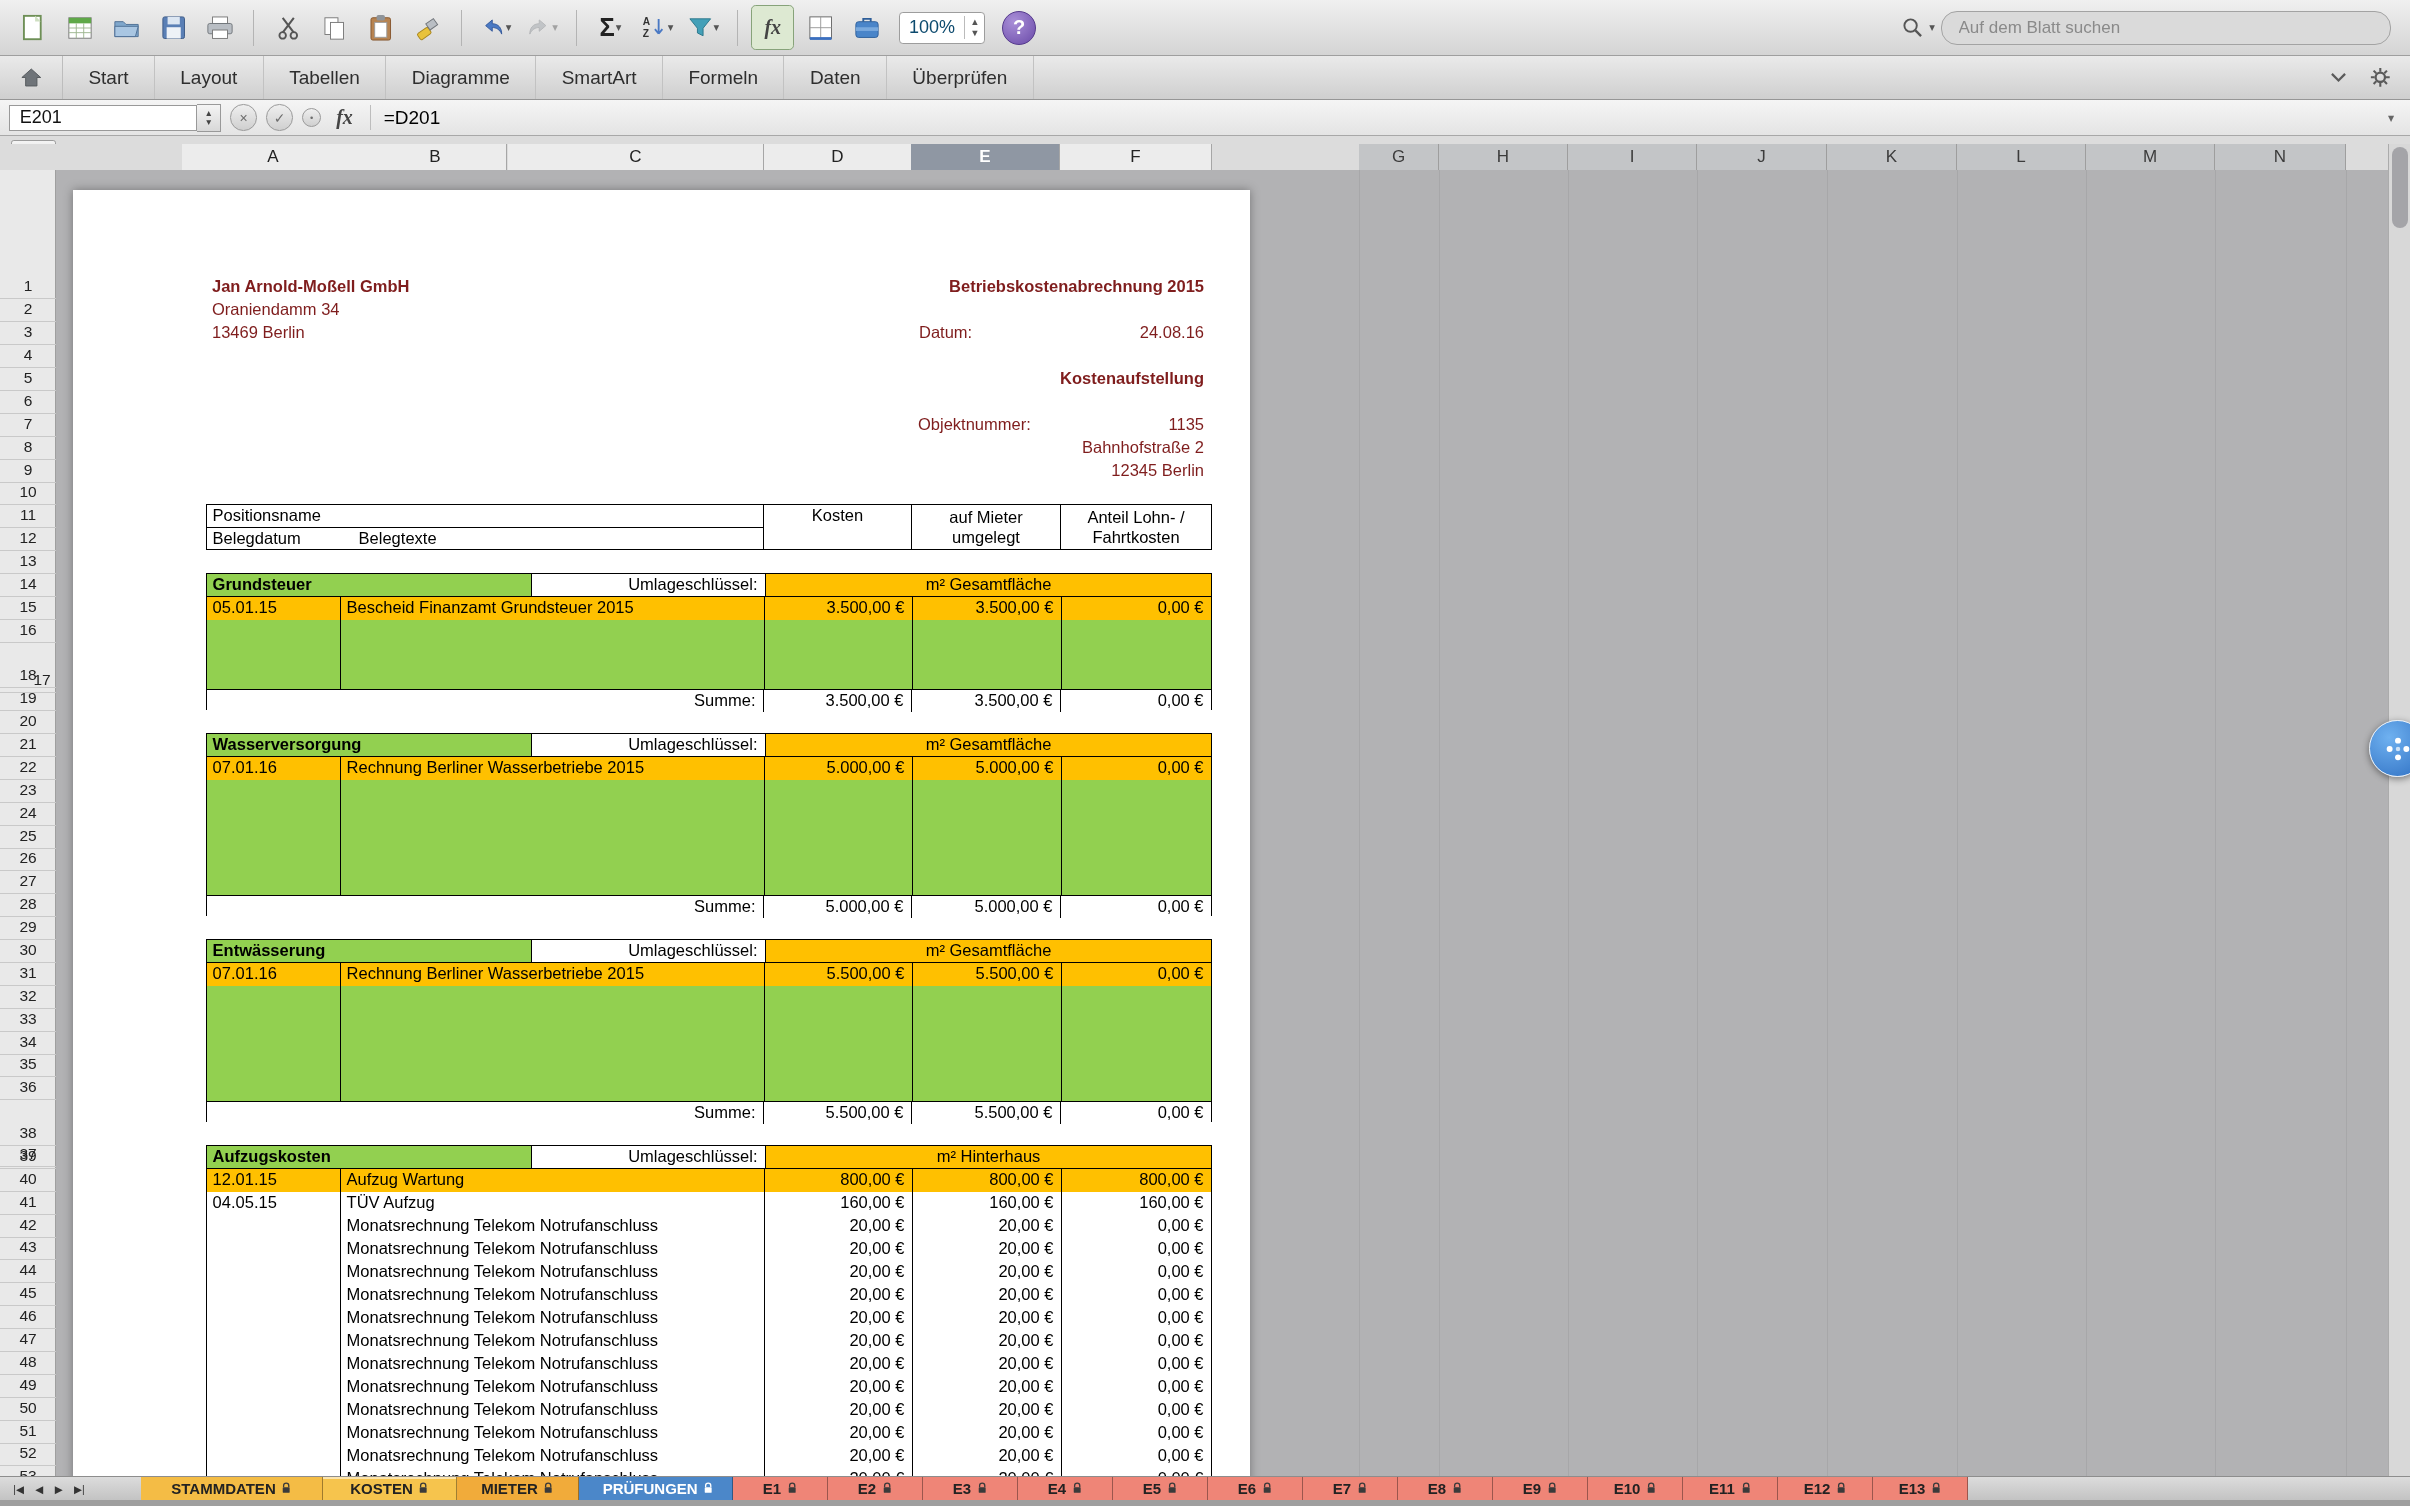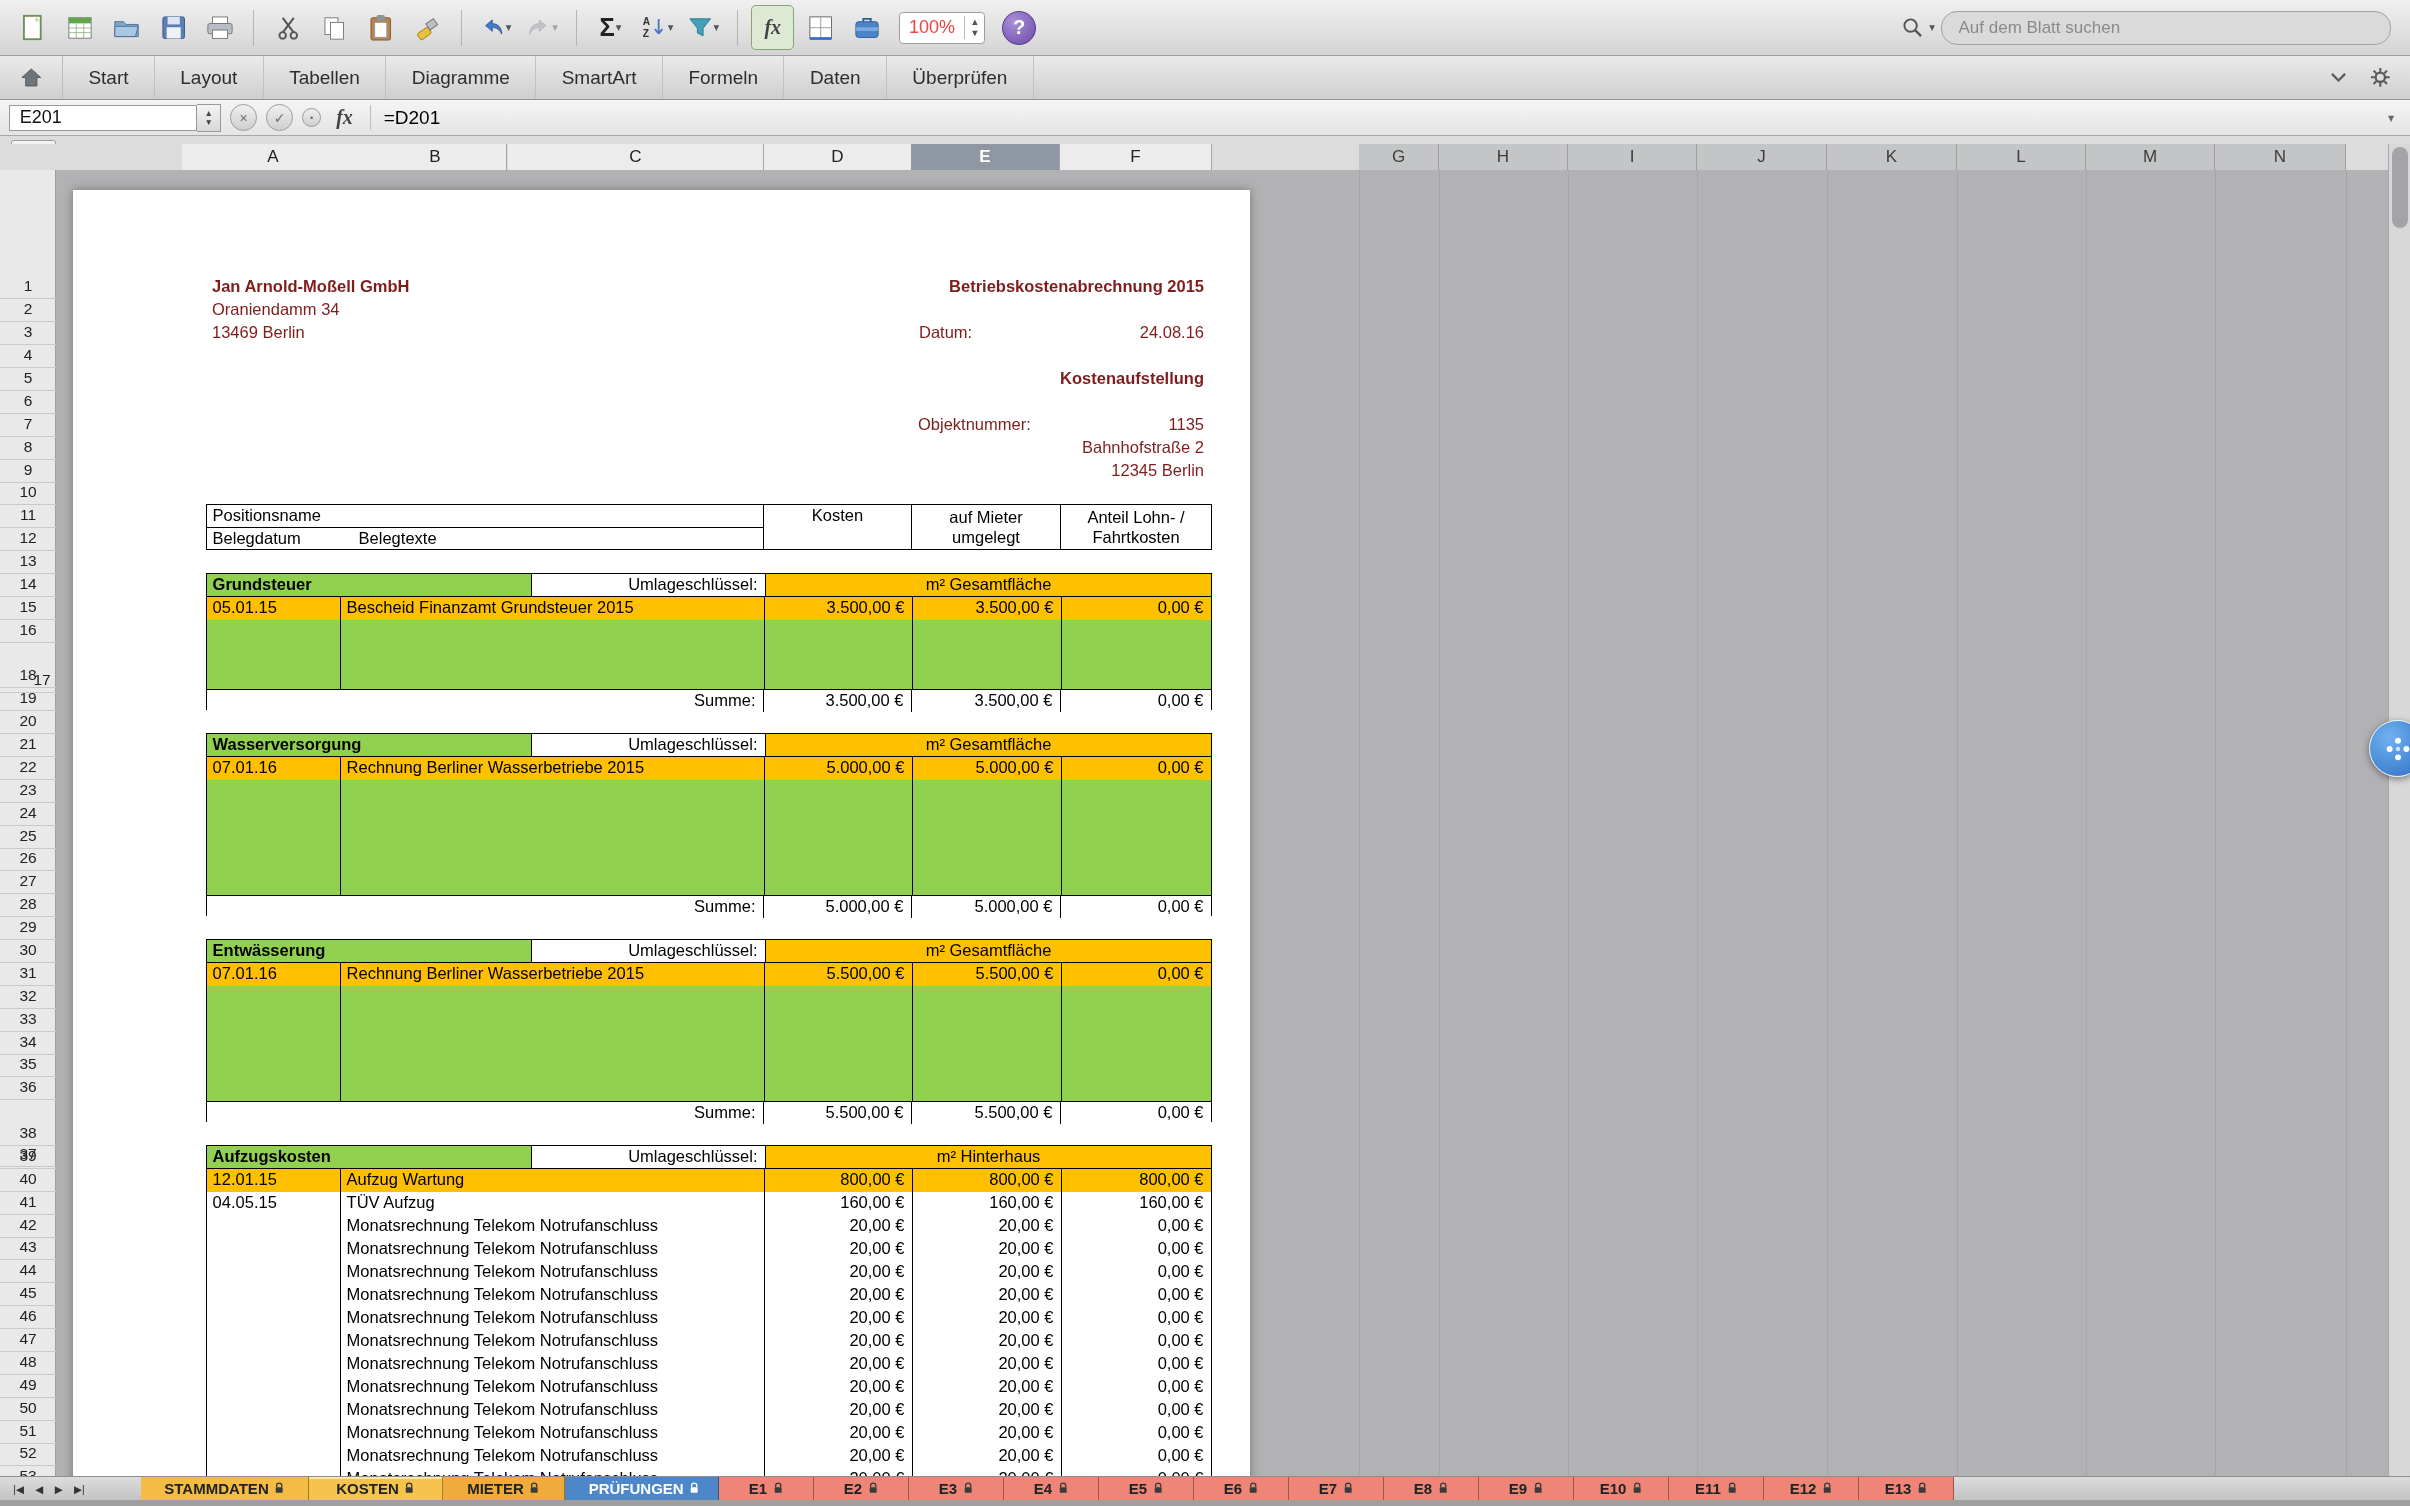--- a/index.html
+++ b/index.html
@@ -10,21 +10,21 @@
     background:linear-gradient(#f0f0f0,#d4d4d4);border-bottom:0.9px solid #9f9f9f;
     display:flex;align-items:center;padding:0 13px;box-sizing:border-box;gap:5.6px;}
   .tb-btn{height:43px;min-width:41px;display:flex;align-items:center;justify-content:center;border-radius:5.6px;}
   .tb-btn svg{display:block;}
   .tb-caret{font-size:11.3px;color:#555;margin-left:0.9px;}
   .tb-sep{width:0.9px;height:36px;background:#b4b4b4;margin:0 7.5px;}
   .tb-disabled{opacity:.45;}
   .tb-active{background:#dde9d2;border:0.9px solid #87a37a;border-radius:4.7px;}
   .tb-sigma{font-size:25.4px;color:#222;font-weight:bold;}
   .zoom-box{display:flex;align-items:center;background:#fff;border:0.9px solid #9d9d9d;border-radius:3.8px;height:30px;margin-left:5.6px;}
-  .zoom-val{padding:0 9.4px;font-size:18px;color:#ef4444;text-align:right;}
+  .zoom-val{padding:0 9.4px;font-size:18px;color:#0c4a6e;text-align:right;}
   .zoom-steppers{display:flex;flex-direction:column;border-left:0.9px solid #bbb;padding:0.9px 4.7px;line-height:10.4px;font-size:9.4px;color:#555;}
   .help-btn{width:32px;height:32px;border-radius:50%;margin-left:11.3px;
     background:radial-gradient(circle at 35% 30%,#a98fd8,#6a4aa8);color:#fff;font-size:20px;font-weight:bold;
     display:flex;align-items:center;justify-content:center;border:0.9px solid #54398c;}
   .tb-spacer{flex:1;}
   .search-wrap{display:flex;align-items:center;gap:5.6px;margin-right:7.5px;}
   .search-input{width:414px;height:32px;border-radius:16px;border:0.9px solid #a3a3a3;background:#dadada;
     padding:0 17px;font-size:17px;color:#555;outline:none;font-family:"Liberation Sans",sans-serif;}
   .search-input::placeholder{color:#8a8a8a;}
   
@@ -686,21 +686,21 @@
   </div>
 
   <div class="tabbar">
     <div class="tabnav">
         <span>|◀</span>
         <span>◀</span>
         <span>▶</span>
         <span>▶|</span>
       </div>
     <div class="stabs">
-        <div class="stab" style="background: rgb(244, 188, 69); color: rgb(34, 34, 34); width: 168px;">
+        <div class="stab" style="background: rgb(244, 188, 69); color: rgb(34, 34, 34); width: 182px;">
           <span>STAMMDATEN</span>
           <span><svg width="10.4" height="12.2" viewBox="0 0 12 14">
               <path d="M3 6V4.2a3 3 0 0 1 6 0V6" fill="none" stroke="#3a3a3a" stroke-width="1.5"></path>
               <rect x="2" y="6" width="8" height="6.5" rx="1" fill="#3a3a3a"></rect>
             </svg></span>
         </div>
         <div class="stab active" style="background: rgb(246, 196, 77); color: rgb(34, 34, 34); width: 134px;">
           <span>KOSTEN</span>
           <span><svg width="10.4" height="12.2" viewBox="0 0 12 14">
               <path d="M3 6V4.2a3 3 0 0 1 6 0V6" fill="none" stroke="#3a3a3a" stroke-width="1.5"></path>

